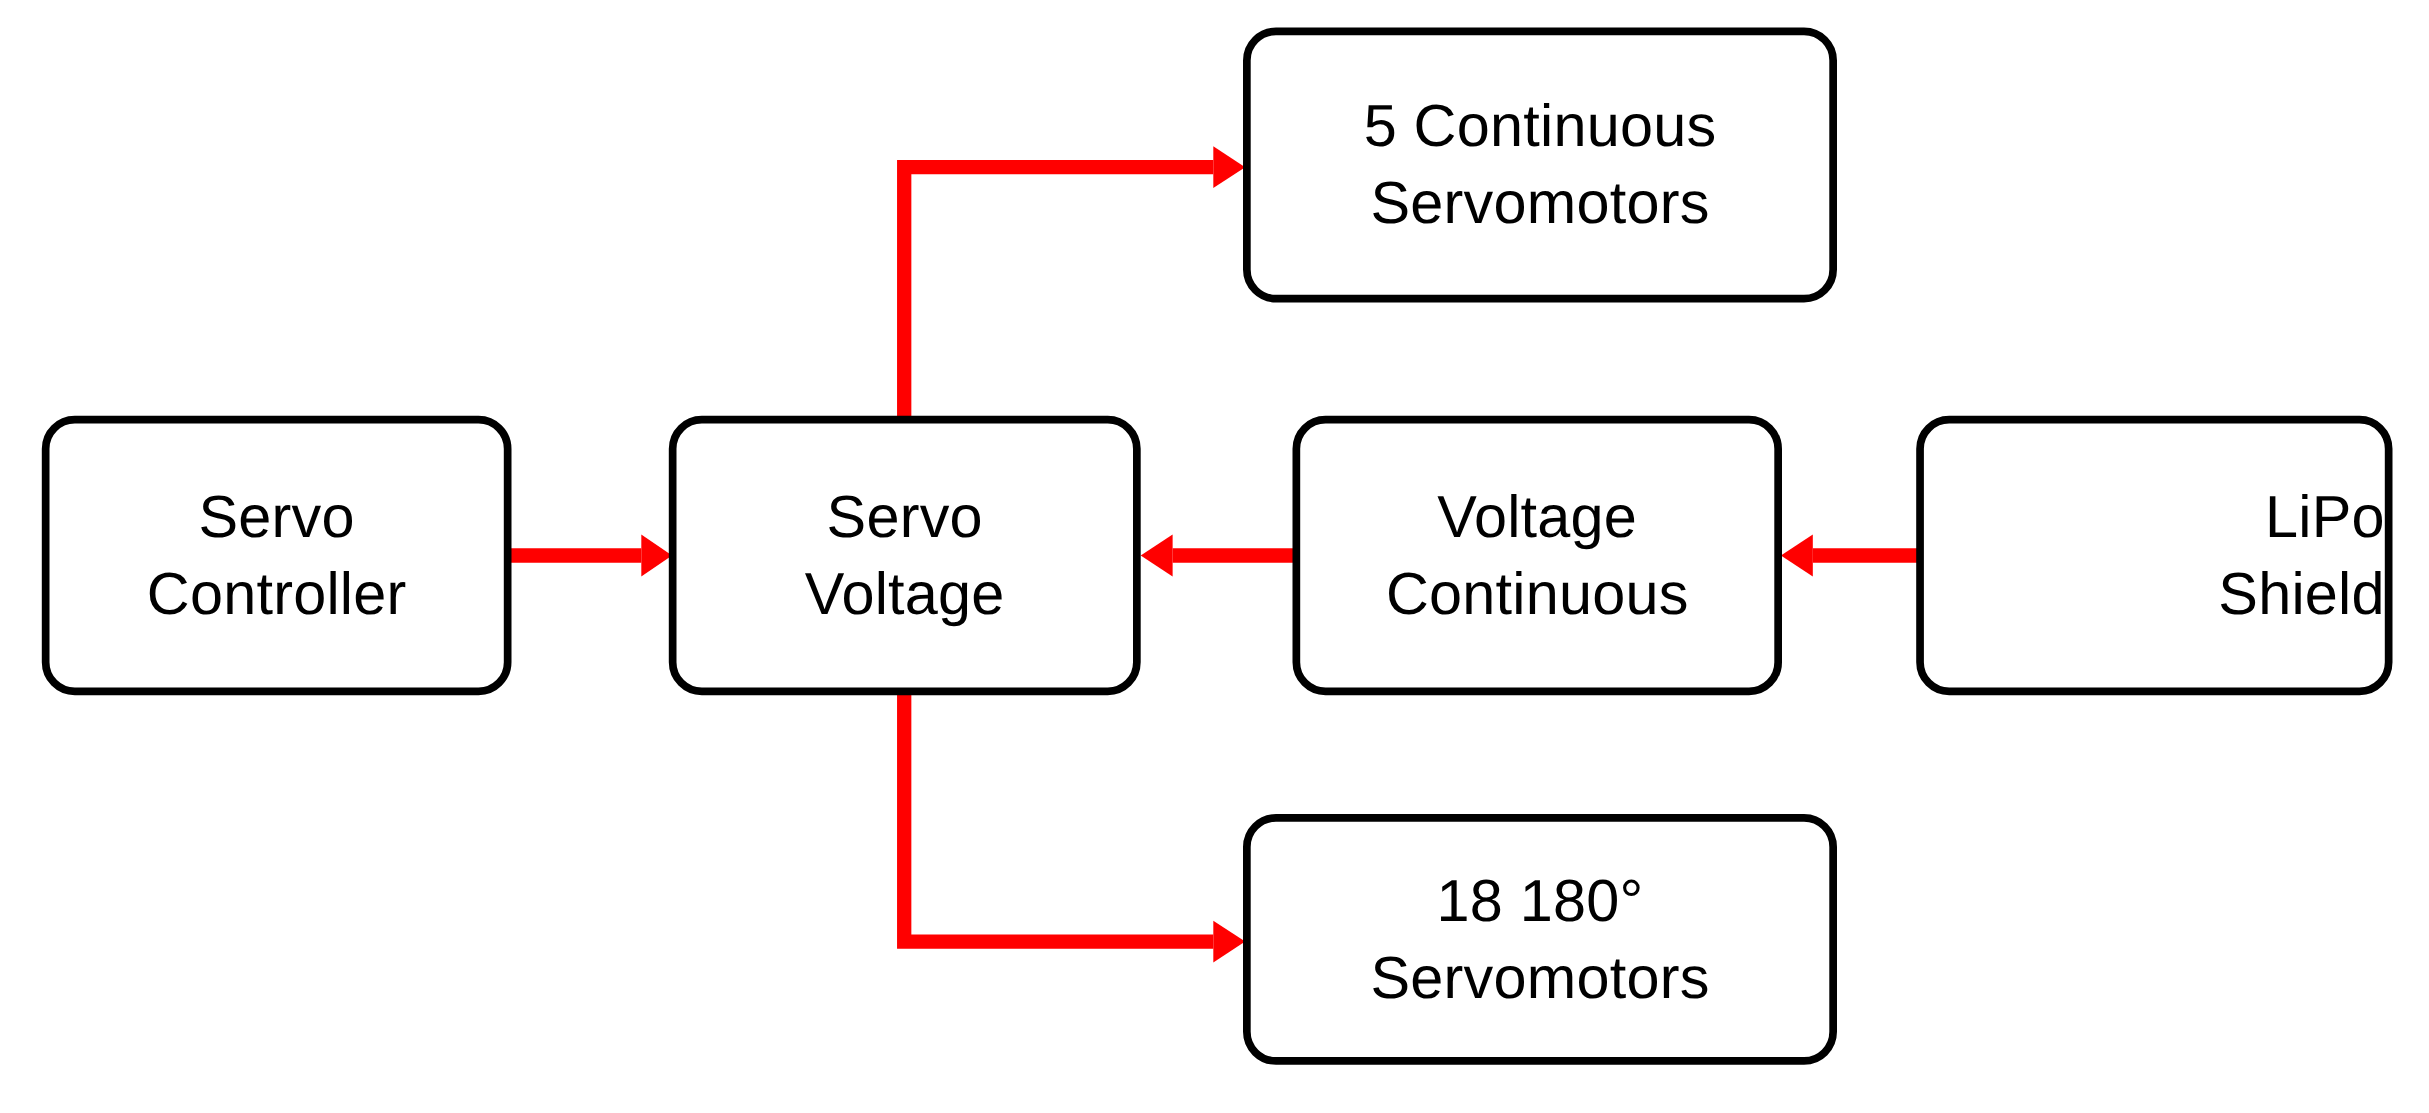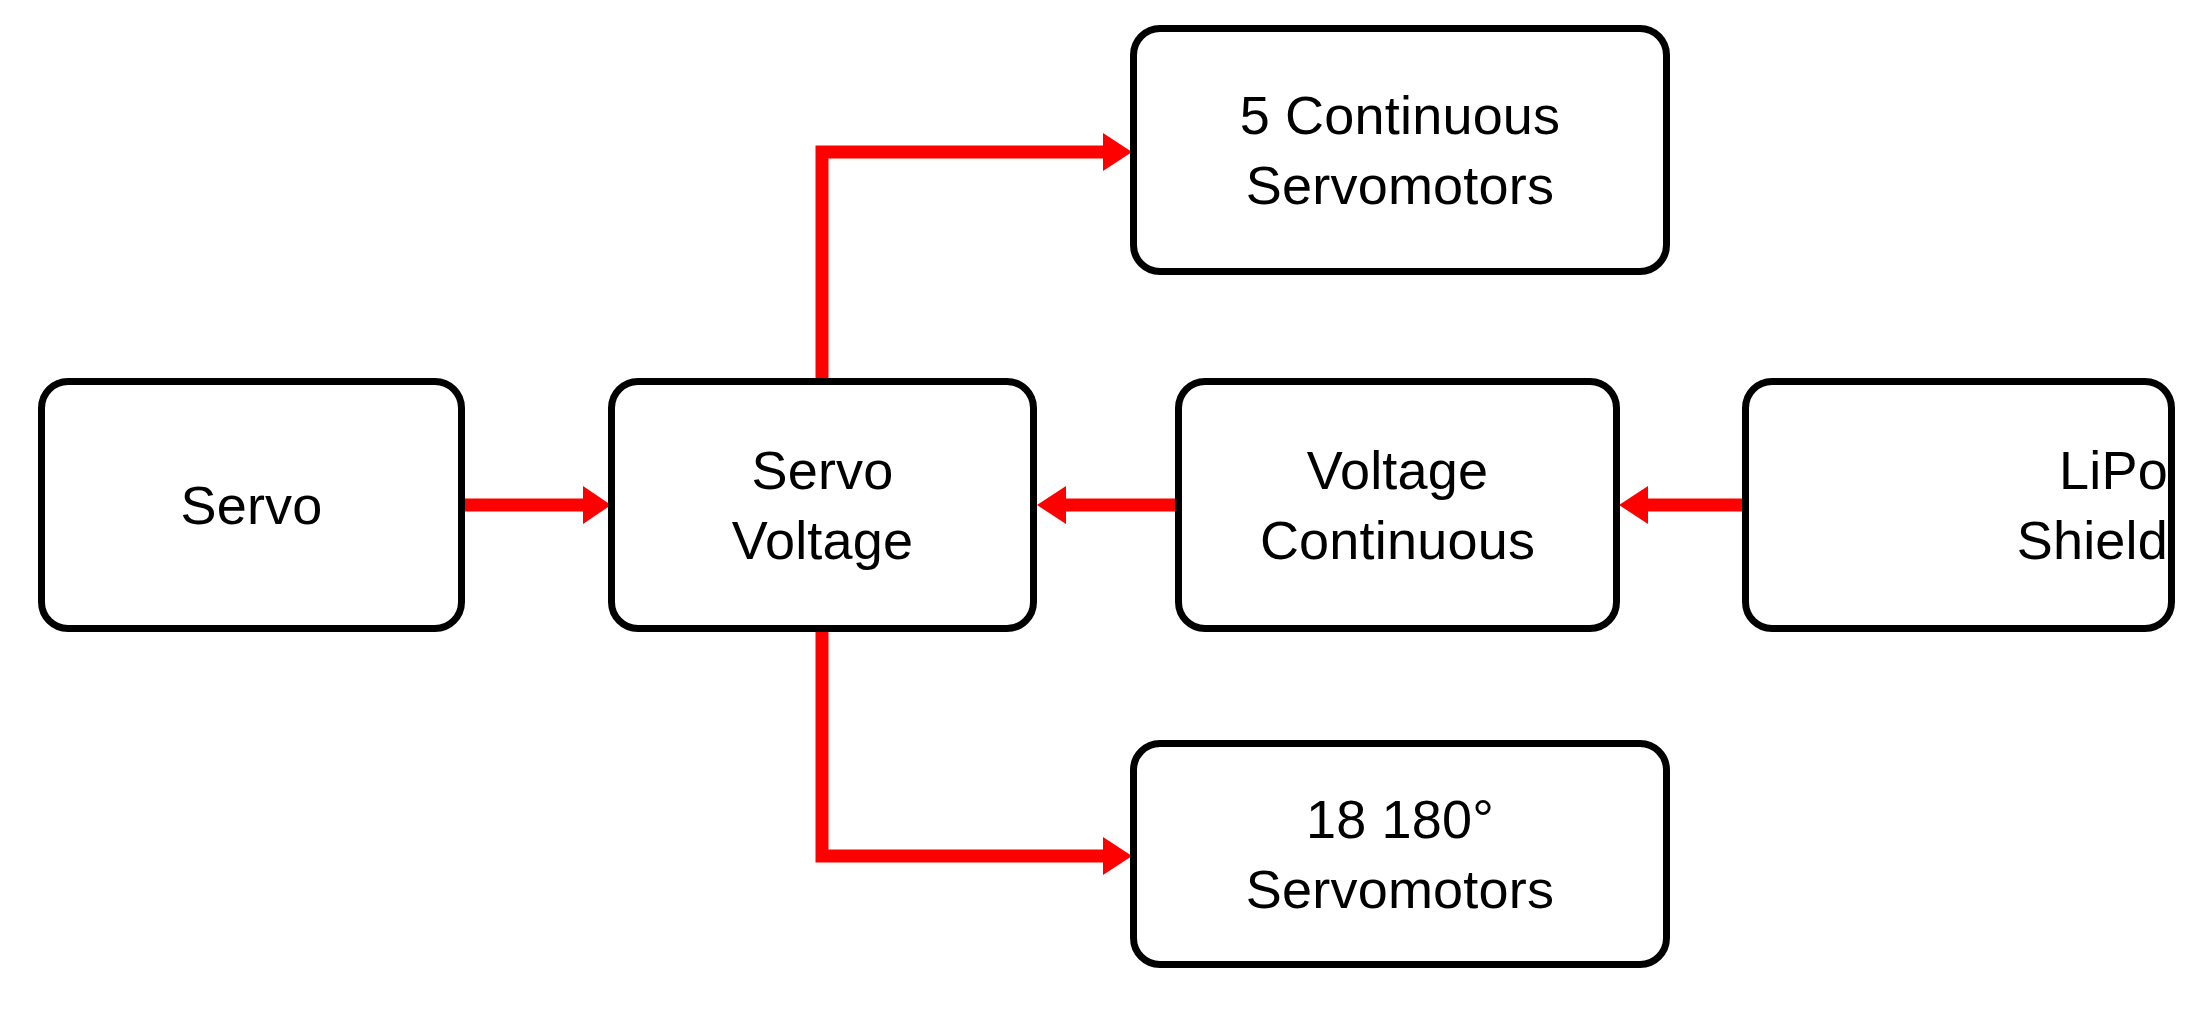--- a/index.html
+++ b/index.html
@@ -82,20 +82,21 @@
 
     <g>
       <line x1="1745" y1="505" x2="1648" y2="505" stroke="#ff0000" stroke-width="13"></line>
       <polygon points="1648,486 1619,505 1648,524" fill="#ff0000"></polygon>
     </g>
 
   </svg>
 
   <div class="node-box" id="node-servo-controller">
     <span class="node-label">Servo</span>
+    <span class="node-label">Controller</span>
   </div>
 
   <div class="node-box" id="node-servo-shield">
     <span class="node-label">Servo</span>
     <span class="node-label">Voltage</span>
   </div>
 
   <div class="node-box" id="node-voltage-regulator">
     <span class="node-label">Voltage</span>
     <span class="node-label">Continuous</span>

